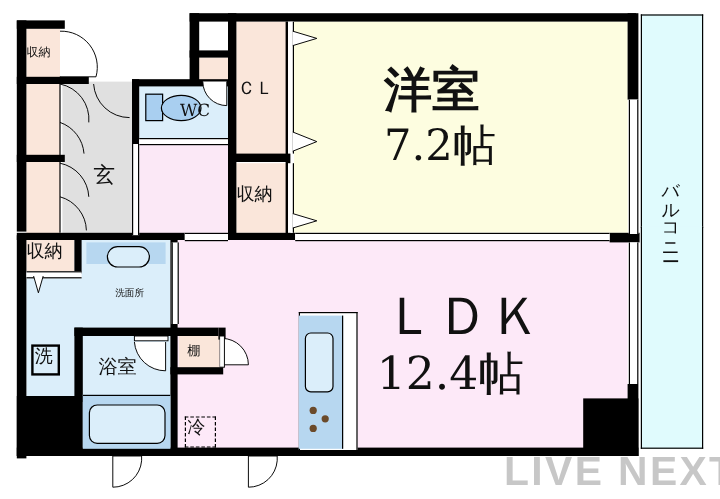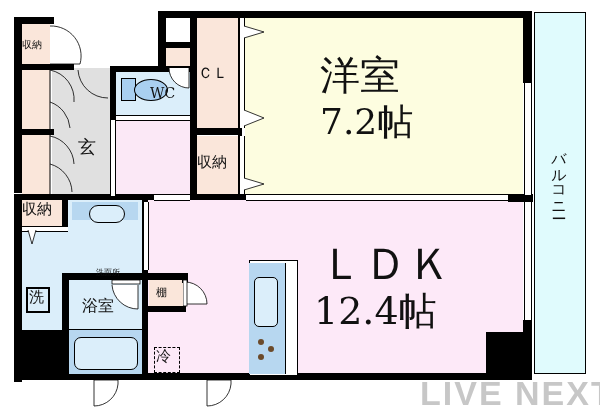--- a/index.html
+++ b/index.html
@@ -137,23 +137,23 @@
   <path d="M4,2 L28,2 L28,6 A24,24 0 0 1 4,28 Z" fill="#fff" stroke="#000" stroke-width="0.8"></path>
 </svg>
 
 <div class="lbl" style="left:420px;top:376px;font-family:'Liberation Sans',sans-serif;font-weight:bold;font-size:34px;color:#b0b0b0;opacity:0.7;letter-spacing:2px;">LIVE NEXT</div>
 
 <div class="lbl" style="left:22px;top:40px;font-size:10px;">収納</div>
 <div class="lbl" style="left:78px;top:138px;font-size:18px;">玄</div>
 <div class="lbl" style="left:150px;top:86px;font-size:14px;">WC</div>
 <div class="lbl" style="left:198px;top:66px;font-size:15px;">ＣＬ</div>
 <div class="lbl" style="left:197px;top:155px;font-size:15px;">収納</div>
-<div class="lbl" style="left:320px;top:55px;font-size:40px;">洋室</div>
+<div class="lbl" style="left:320px;top:55px;font-size:40px;font-weight:bold;">洋室</div>
 <div class="lbl" style="left:320px;top:104px;font-size:36px;">7.2帖</div>
 <div class="lbl" style="left:320px;top:242px;font-size:44px;">ＬＤＫ</div>
 <div class="lbl" style="left:314px;top:292px;font-size:38px;">12.4帖</div>
 <div class="lbl" style="left:22px;top:202px;font-size:15px;">収納</div>
-<div class="lbl" style="left:96px;top:241px;font-size:8px;font-family:'DejaVu Sans',sans-serif;margin-top:28px;">洗面所</div>
+<div class="lbl" style="left:96px;top:241px;font-size:8px;font-family:'DejaVu Sans',sans-serif;">洗面所</div>
 <div class="lbl" style="left:29px;top:290px;font-size:15px;">洗</div>
 <div class="lbl" style="left:82px;top:298px;font-size:16px;">浴室</div>
 <div class="lbl" style="left:156px;top:287px;font-size:11px;">棚</div>
 <div class="lbl" style="left:156px;top:349px;font-size:15px;">冷</div>
 <div class="lbl" style="left:551px;top:142px;font-size:15px;writing-mode:vertical-rl;">バルコニー</div>
 
 </body></html>

